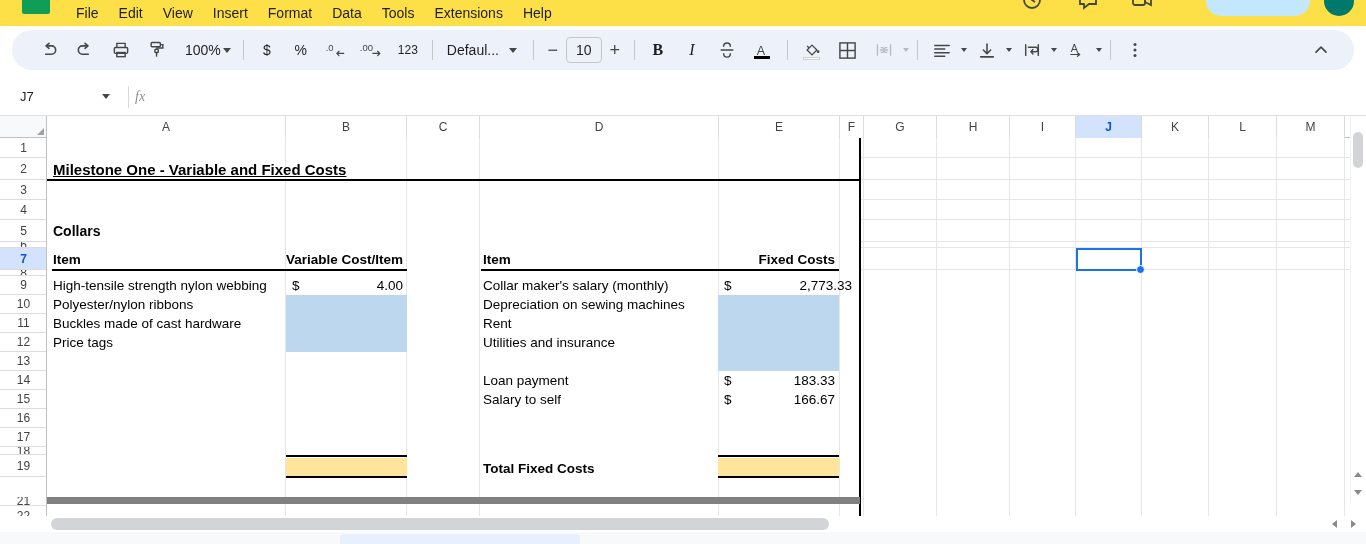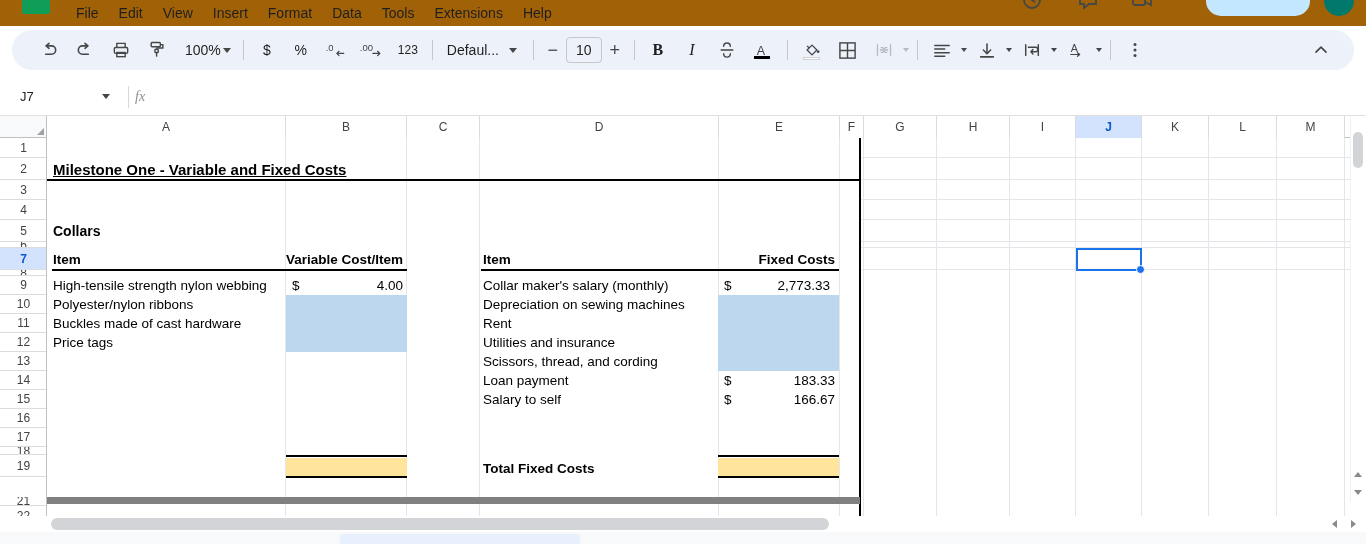--- a/index.html
+++ b/index.html
@@ -7,21 +7,21 @@
     width: 1366px; height: 544px;
     overflow: hidden;
     background: #ffffff;
     font-family: "Liberation Sans", sans-serif;
     -webkit-font-smoothing: antialiased;
   }
 
   
   .menubar {
     position: absolute; top: 0; left: 0; width: 1366px; height: 26px;
-    background: #a16207;
+    background: #fde047;
     display: flex; align-items: flex-end;
     overflow: hidden;
   }
   .sheets-logo {
     position: absolute; left: 22px; top: -12px;
     width: 28px; height: 26px;
     background: #0f9d58; border-radius: 2px;
   }
   .sheets-logo::after {
     content: ""; position: absolute; right: 0; top: 0;
@@ -574,26 +574,25 @@
     <div class="cell" style="left:6px; top:176px; height:19px;">Buckles made of cast hardware</div>
     <div class="cell" style="left:6px; top:195px; height:19px;">Price tags</div>
 
     <div class="cell" style="left:245px; top:138px; height:19px;">$</div>
     <div class="cell r" style="left:239px; top:138px; width:117px; height:19px;">4.00</div>
 
     <div class="cell" style="left:436px; top:157px; height:19px;">Depreciation on sewing machines</div>
     <div class="cell" style="left:436px; top:138px; height:19px;">Collar maker's salary (monthly)</div>
     <div class="cell" style="left:436px; top:176px; height:19px;text-align:right;">Rent</div>
     <div class="cell" style="left:436px; top:195px; height:19px;">Utilities and insurance</div>
-    <div class="cell" style="left:436px; top:214px; height:19px;">Scissors, thread, and cording</div>
     <div class="cell" style="left:436px; top:233px; height:19px;">Loan payment</div>
     <div class="cell" style="left:436px; top:252px; height:19px;">Salary to self</div>
 
     <div class="cell" style="left:677px; top:138px; height:19px;">$</div>
-    <div class="cell r" style="left:666px; top:138px; width:117px; height:19px;padding-left:27px;">2,773.33</div>
+    <div class="cell r" style="left:688px; top:138px; width:117px; height:19px;padding-left:27px;">2,773.33</div>
     <div class="cell" style="left:677px; top:233px; height:19px;">$</div>
     <div class="cell r" style="left:671px; top:233px; width:117px; height:19px;">183.33</div>
     <div class="cell" style="left:677px; top:252px; height:19px;">$</div>
     <div class="cell r" style="left:671px; top:252px; width:117px; height:19px;">166.67</div>
 
     <div class="cell b" style="left:436px; top:319px; height:22px;">Total Fixed Costs</div>
 
     <div class="sel-box" style="left:1029px; top:110px; width:66px; height:23px;">
       <span class="sel-handle" style="right:-5px; bottom:-5px;"></span>
     </div>

